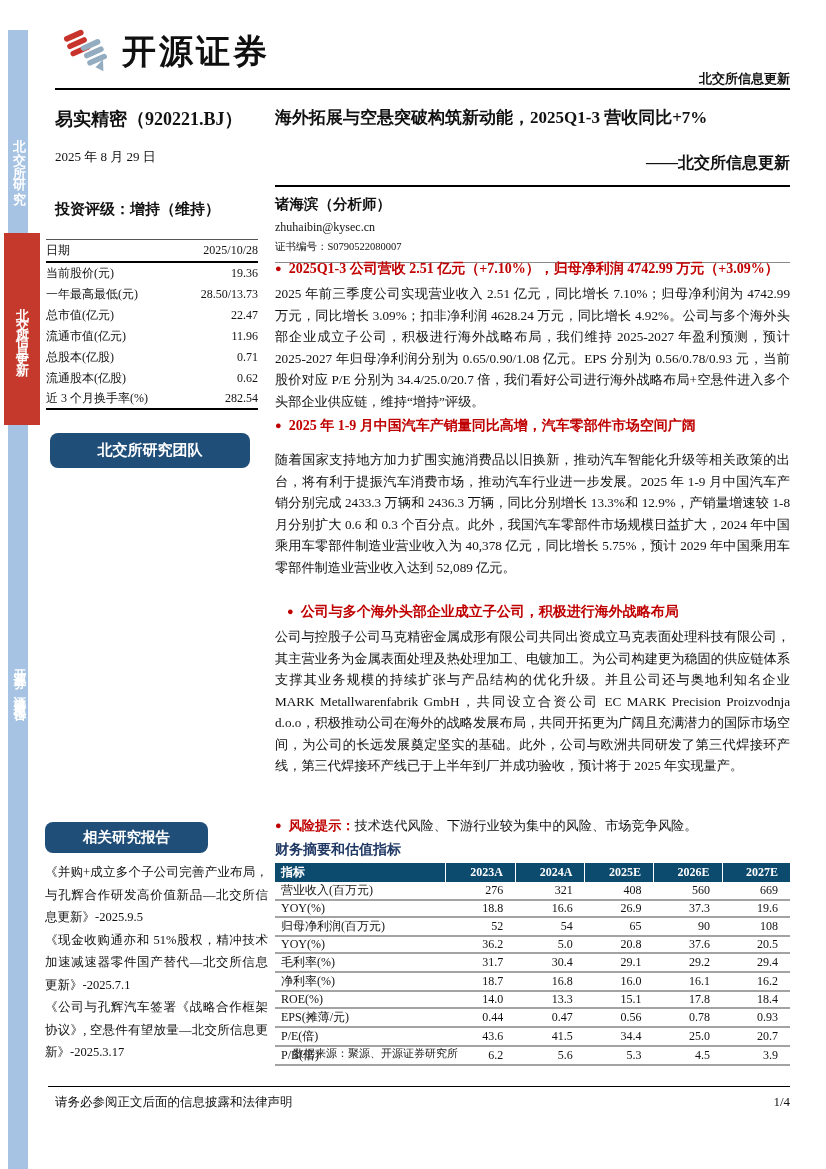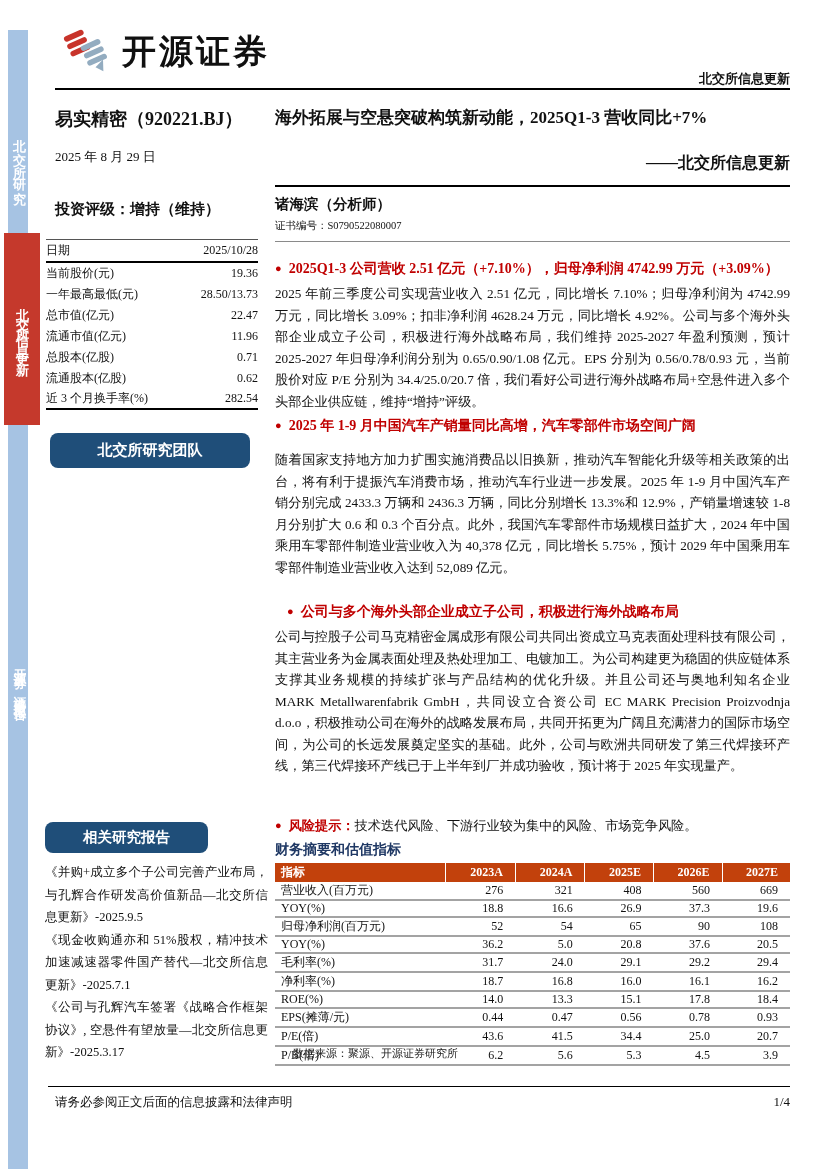--- a/index.html
+++ b/index.html
@@ -57,21 +57,21 @@
   .t1 { top:260px; } .b1 { top:283px; }
   .t2 { top:417px; } .b2 { top:449px; }
   .t3 { top:603px; padding-left:12px; } .b3 { top:626px; }
   .risk { position:absolute; left:275px; top:817px; width:515px; font-size:13.2px; }
   .risk-label { color:#C00000; font-weight:bold; }
 
   
   .fin-title { position:absolute; left:275px; top:841px; font-size:14px; font-weight:bold; color:#1F3864; }
   .fin-table { position:absolute; left:275px; top:863px; width:515px; border-collapse:collapse;
                font-size:12px; }
-  .fin-table th { background:#c2410c; color:#fff; font-weight:bold; height:19px;
+  .fin-table th { background:#0c4a6e; color:#fff; font-weight:bold; height:19px;
                   text-align:right; padding:1px 12px 1px 4px; border-left:1px solid #fff; }
   .fin-table th.tl { text-align:left; padding-left:6px; border-left:none; }
   .fin-table td { height:16.5px; text-align:right; padding:0 12px 0 4px; border-bottom:2px solid #a3a3a3; }
   .fin-table td.tl { text-align:left; padding-left:6px; }
   .fin-source { position:absolute; left:293px; top:1046px; font-size:11px; color:#222; }
 
   
   .btn { position:absolute; background:#1F4E79; color:#fff; font-weight:bold; border:none;
          border-radius:8px; display:flex; align-items:center; justify-content:center; cursor:pointer;
          font-family:"Liberation Serif", serif; }
@@ -154,20 +154,21 @@
         <span class="si-value">0.62</span>
       </div>
       <div class="si-row">
         <span class="si-label">近 3 个月换手率(%)</span>
         <span class="si-value">282.54</span>
       </div>
     </div>
 
   <div class="analyst">
     <div class="analyst-name">诸海滨（分析师）</div>
+    <div class="analyst-email">zhuhaibin@kysec.cn</div>
     <div class="analyst-cert">证书编号：S0790522080007</div>
   </div>
 
   <div class="sec-title t1"><span class="bullet"></span><span>2025Q1-3 公司营收 2.51 亿元（+7.10%），归母净利润 4742.99 万元（+3.09%）</span></div>
   <div class="sec-body b1">2025 年前三季度公司实现营业收入 2.51 亿元，同比增长 7.10%；归母净利润为 4742.99 万元，同比增长 3.09%；扣非净利润 4628.24 万元，同比增长 4.92%。公司与多个海外头部企业成立子公司，积极进行海外战略布局，我们维持 2025-2027 年盈利预测，预计 2025-2027 年归母净利润分别为 0.65/0.90/1.08 亿元。EPS 分别为 0.56/0.78/0.93 元，当前股价对应 P/E 分别为 34.4/25.0/20.7 倍，我们看好公司进行海外战略布局+空悬件进入多个头部企业供应链，维持“增持”评级。</div>
 
   <div class="sec-title t2"><span class="bullet"></span><span>2025 年 1-9 月中国汽车产销量同比高增，汽车零部件市场空间广阔</span></div>
   <div class="sec-body b2">随着国家支持地方加力扩围实施消费品以旧换新，推动汽车智能化升级等相关政策的出台，将有利于提振汽车消费市场，推动汽车行业进一步发展。2025 年 1-9 月中国汽车产销分别完成 2433.3 万辆和 2436.3 万辆，同比分别增长 13.3%和 12.9%，产销量增速较 1-8 月分别扩大 0.6 和 0.3 个百分点。此外，我国汽车零部件市场规模日益扩大，2024 年中国乘用车零部件制造业营业收入为 40,378 亿元，同比增长 5.75%，预计 2029 年中国乘用车零部件制造业营业收入达到 52,089 亿元。</div>
 
   <div class="sec-title t3"><span class="bullet"></span><span>公司与多个海外头部企业成立子公司，积极进行海外战略布局</span></div>
@@ -216,21 +217,21 @@
           <td class="tl">YOY(%)</td>
           <td>36.2</td>
           <td>5.0</td>
           <td>20.8</td>
           <td>37.6</td>
           <td>20.5</td>
         </tr>
         <tr>
           <td class="tl">毛利率(%)</td>
           <td>31.7</td>
-          <td>24.0</td>
+          <td>30.4</td>
           <td>29.1</td>
           <td>29.2</td>
           <td>29.4</td>
         </tr>
         <tr>
           <td class="tl">净利率(%)</td>
           <td>18.7</td>
           <td>16.8</td>
           <td>16.0</td>
           <td>16.1</td>

